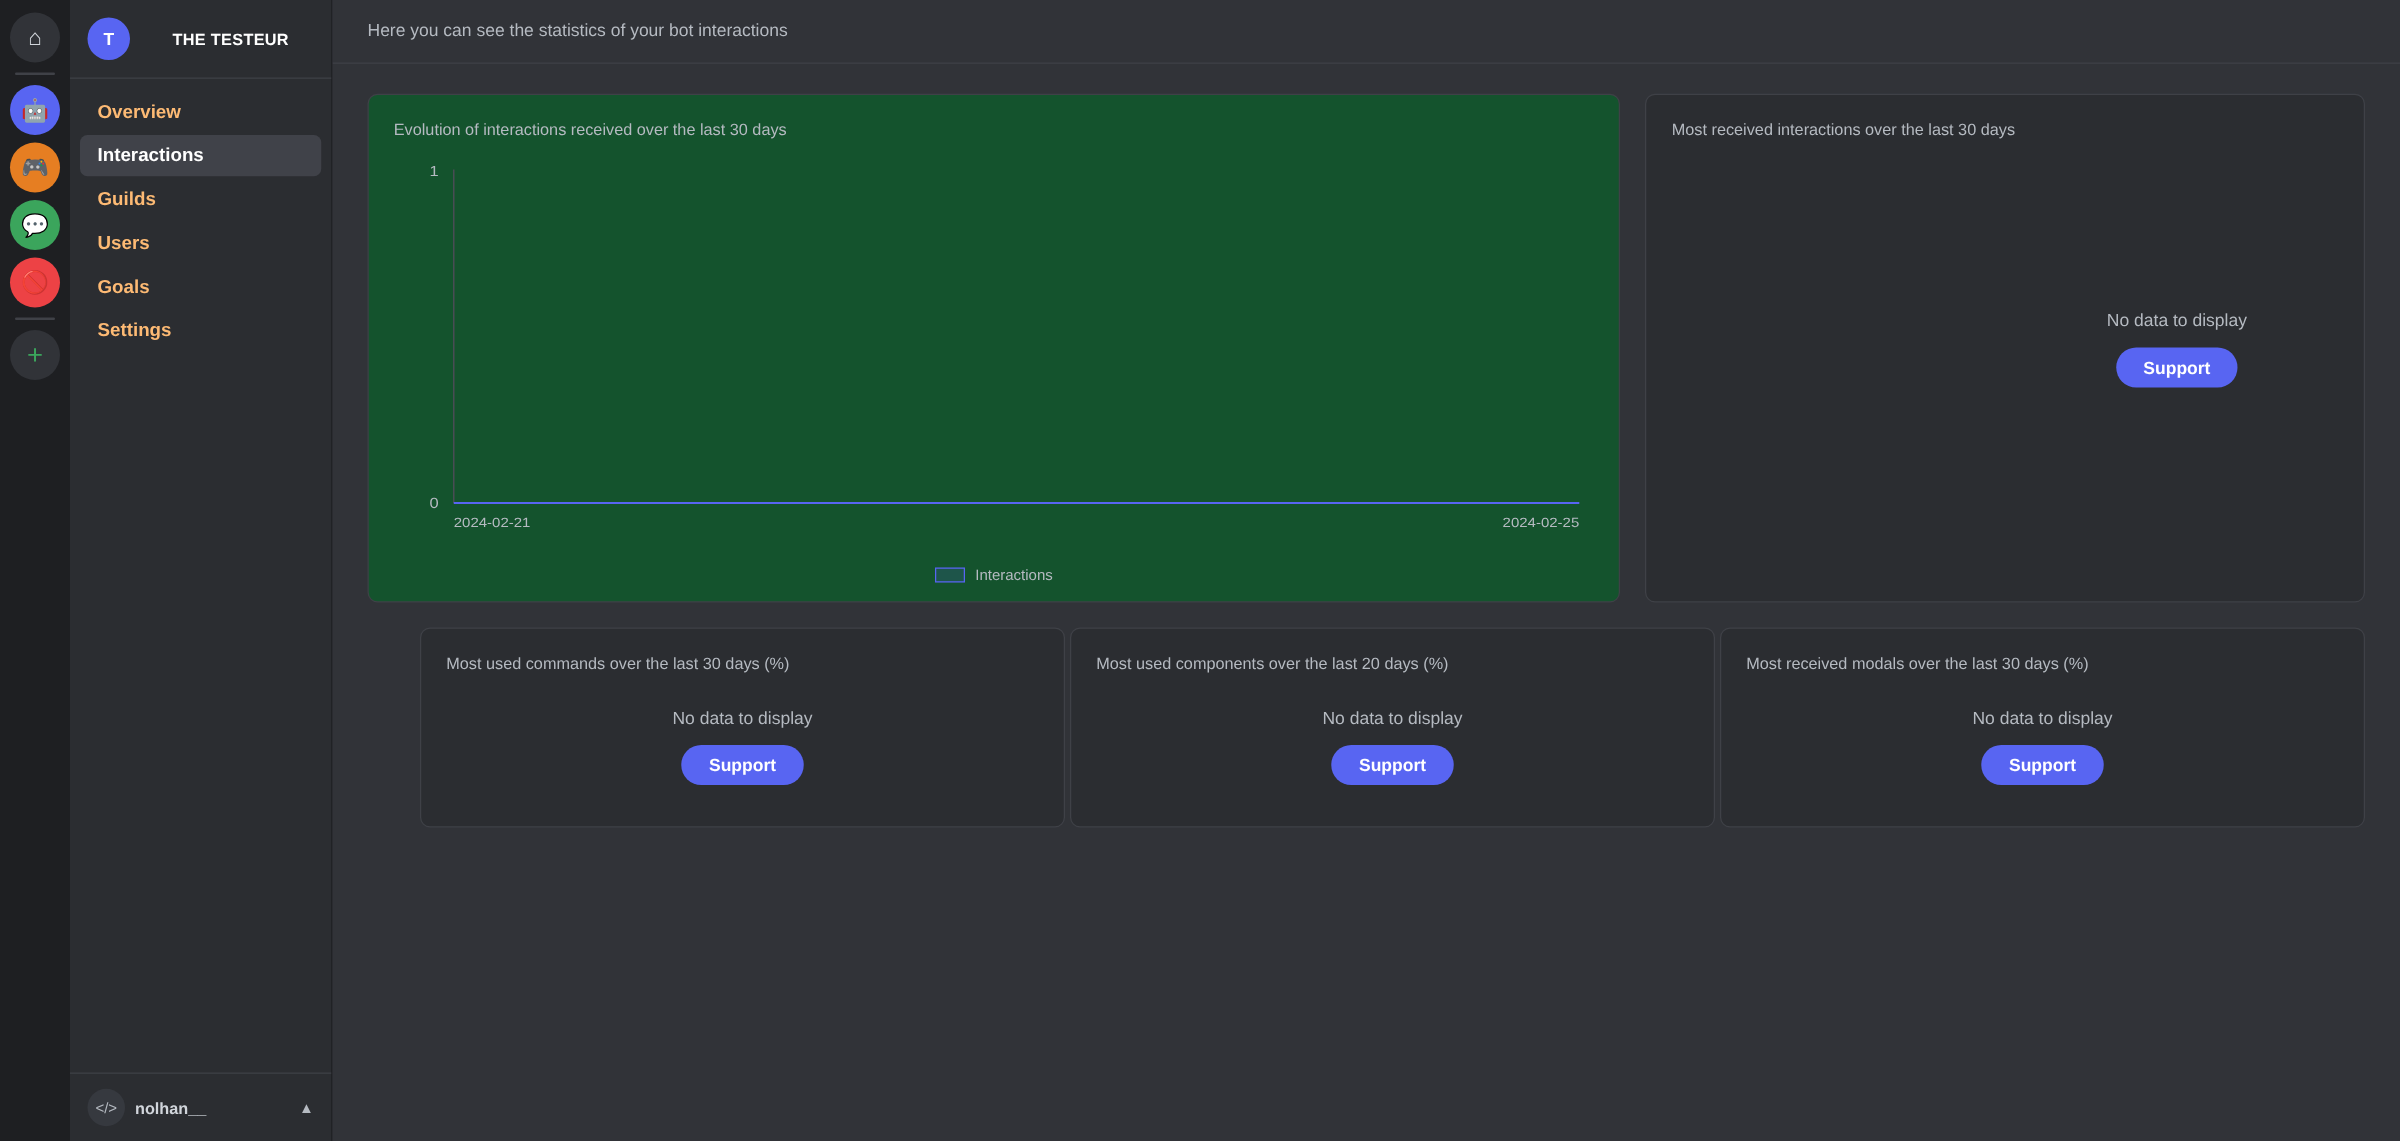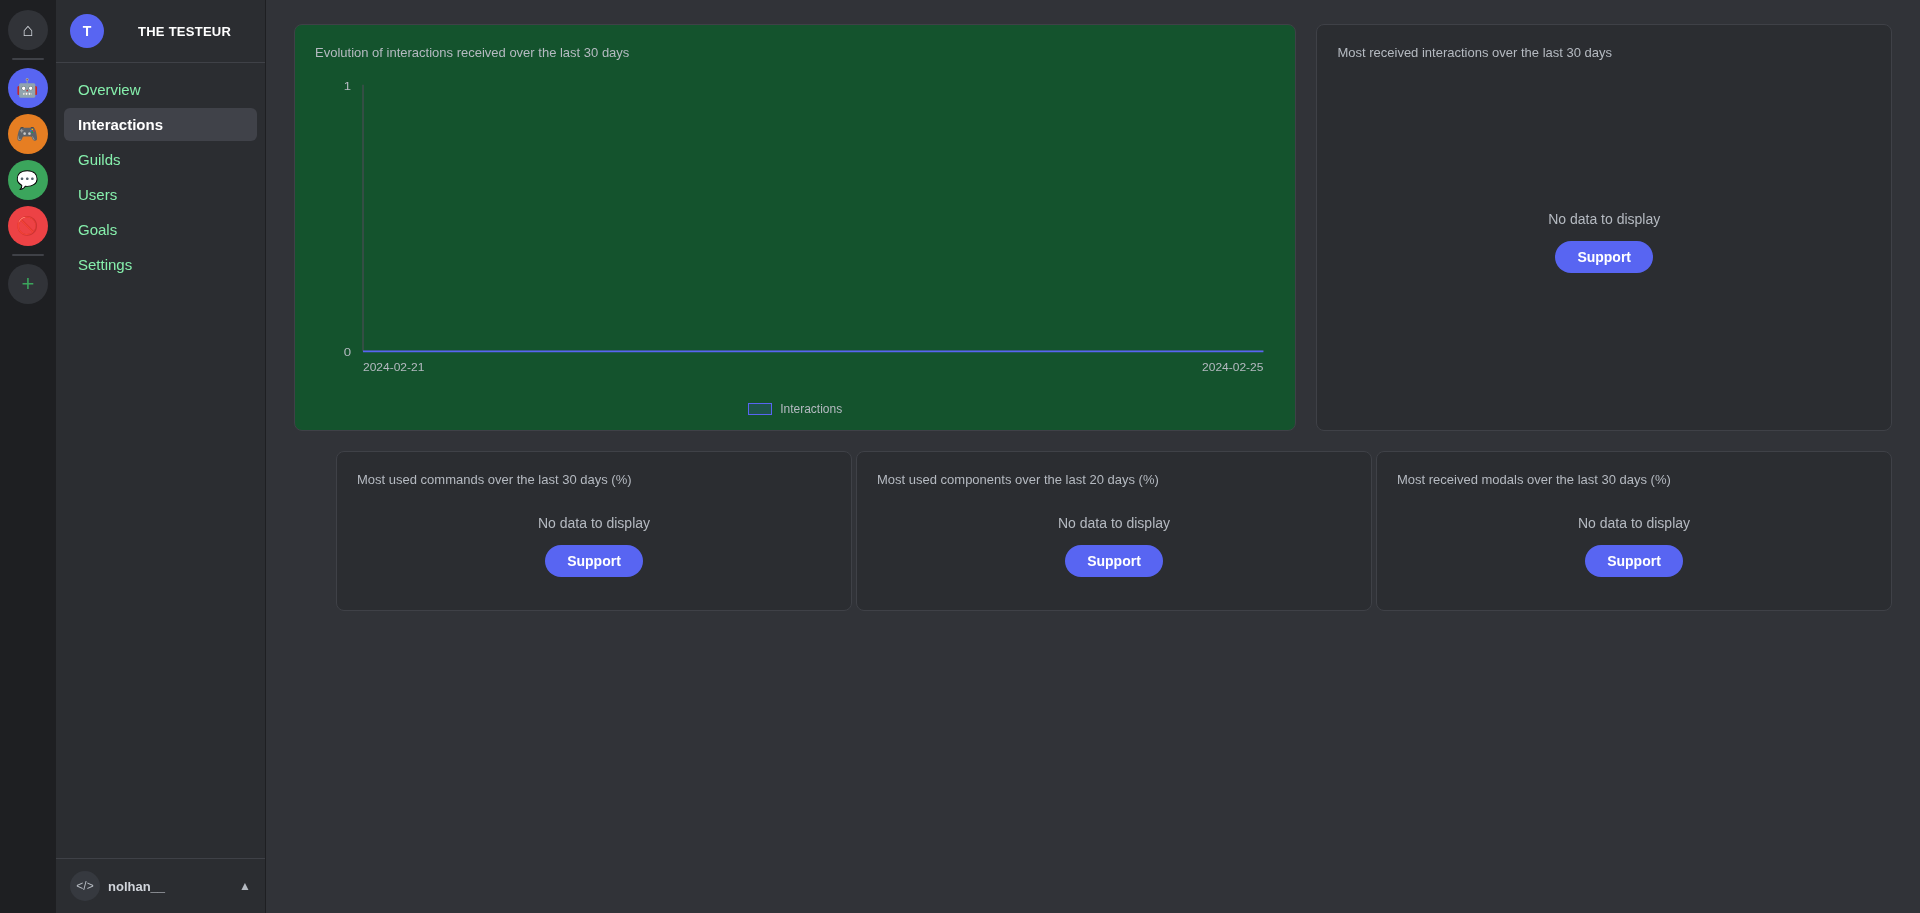--- a/index.html
+++ b/index.html
@@ -89,23 +89,23 @@
       display: flex;
       flex-direction: column;
       padding: 10px 8px;
       gap: 2px;
       flex: 1;
     }
     .sidebar-nav-item {
       padding: 8px 14px;
       border-radius: 6px;
       font-size: 15px;
-      color: #86efac;
+      color: #fdba74;
       cursor: pointer;
-      font-weight: 400;
+      font-weight: 700;
       transition: background 0.1s, color 0.1s;
     }
     .sidebar-nav-item.active { background: #404249; color: #fff; font-weight: 600; }
     .sidebar-footer {
       padding: 12px 14px;
       border-top: 1px solid #3f4147;
       display: flex;
       align-items: center;
       gap: 8px;
     }
@@ -176,21 +176,21 @@
       border-radius: 8px;
       padding: 20px 20px 14px;
     }
     .most-received-card {
       flex: 1;
       background: #2b2d31;
       border: 1px solid #3f4147;
       border-radius: 8px;
       padding: 20px;
       display: flex;
-      flex-direction: column;
+      flex-direction: row;
       align-items: center;
     }
     .most-received-card .card-title {
       align-self: flex-start;
     }
     .no-data-area {
       flex: 1;
       display: flex;
       flex-direction: column;
       align-items: center;
@@ -298,20 +298,23 @@
   <div class="sidebar-footer">
     <div class="footer-icon">
       <span>&lt;/&gt;</span>
     </div>
     <span class="footer-username">nolhan__</span>
     <span class="footer-chevron">▲</span>
   </div>
 </div>
 
 <div class="main">
+  <div class="main-header">
+    <span class="main-header-text">Here you can see the statistics of your bot interactions</span>
+  </div>
 
   <div class="content-area">
 
     <div class="top-row">
 
       <div class="chart-card">
         <div class="card-title">Evolution of interactions received over the last 30 days</div>
         <div class="chart-area">
           <svg class="chart-svg" viewBox="0 0 800 300" preserveAspectRatio="none">
 

